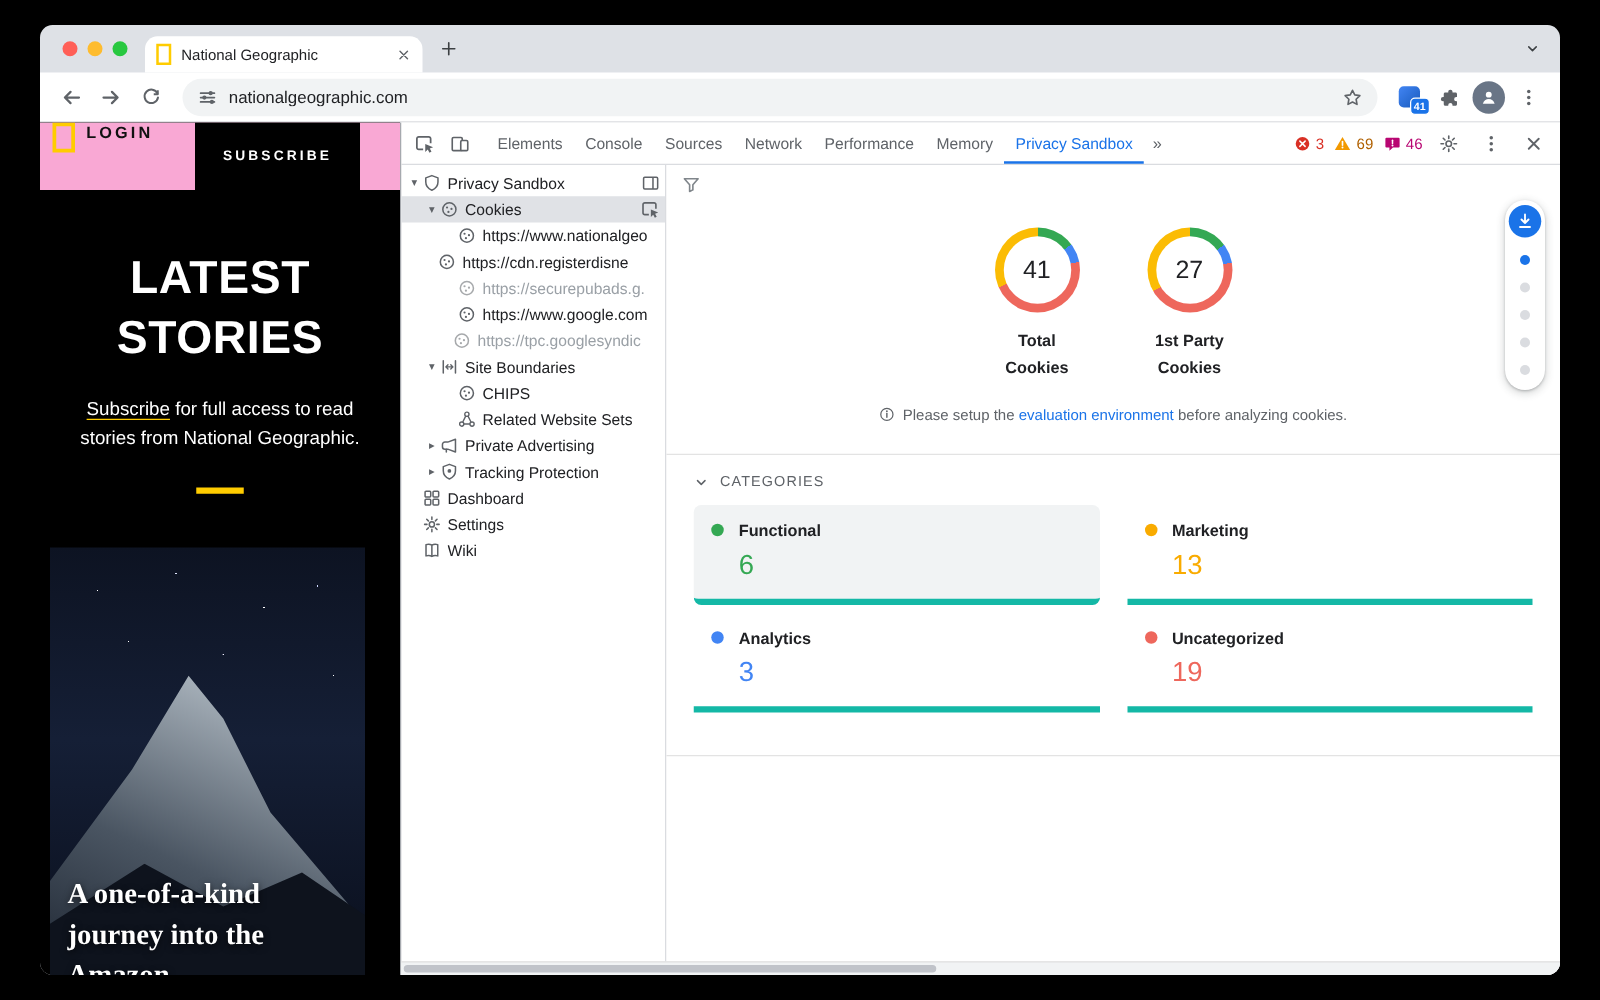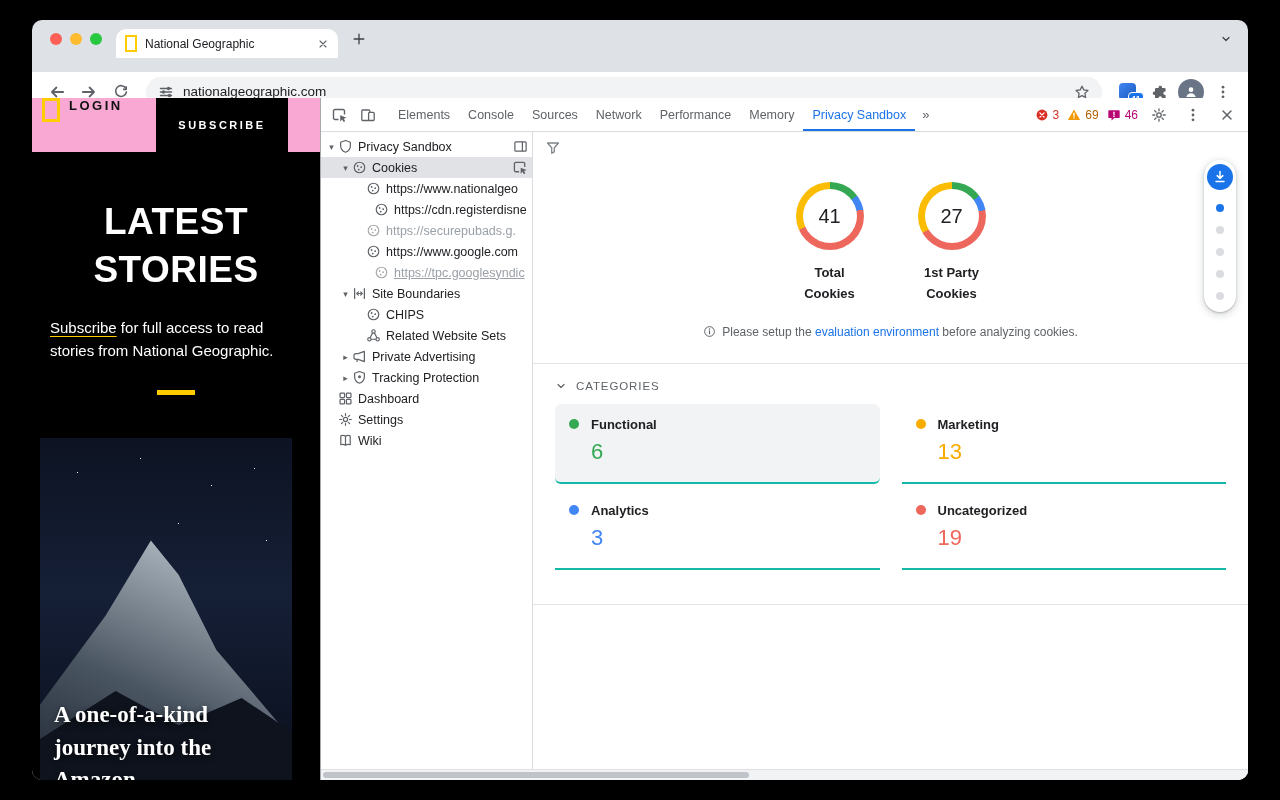--- a/index.html
+++ b/index.html
@@ -4,21 +4,21 @@
 <style>
 *{margin:0;padding:0;box-sizing:border-box}
 html,body{width:1280px;height:800px}
 body{background:#000;font-family:"Liberation Sans","DejaVu Sans",sans-serif;position:relative;overflow:hidden;-webkit-font-smoothing:antialiased}
 svg{display:block}
 .ic12{width:12px;height:12px}.ic13{width:13px;height:13px}.ic14{width:14px;height:14px}.ic15{width:15px;height:15px}.ic16{width:16px;height:16px}.ic18{width:18px;height:18px}
 
 .window{position:absolute;left:32px;top:20px;width:1216px;height:760px;border-radius:10px;background:#dee1e6;overflow:hidden;box-shadow:0 14px 44px rgba(0,0,0,.55)}
 
 
-.tabstrip{height:52px;position:relative}
+.tabstrip{height:38px;position:relative}
 .lights{position:absolute;left:18px;top:13px;display:flex;gap:8px}
 .light{width:12px;height:12px;border-radius:50%}
 .light.red{background:#ff5f57}.light.yellow{background:#febc2e}.light.green{background:#28c840}
 .tab{position:absolute;left:84px;top:9px;width:222px;height:29px;background:#fff;border-radius:10px 10px 0 0;display:flex;align-items:center;padding:0 9px;gap:8px}
 .favicon{width:12px;height:17px;border:2.5px solid #ffcc00;flex:none}
 .tab-title{font-size:12px;color:#202124;flex:1;white-space:nowrap;overflow:hidden}
 .tab-close{color:#5f6368}
 .newtab{position:absolute;left:320px;top:12px;color:#3c4043}
 .tabsearch{position:absolute;right:16px;top:13px;color:#3c4043}
 
@@ -35,21 +35,21 @@
 
 .content{position:absolute;top:78px;left:0;right:0;bottom:0;display:flex}
 
 
 .page{width:288px;background:#000;position:relative;overflow:hidden;flex:none}
 .pg-header{height:54px;background:#f9a8d4;display:flex;align-items:flex-start;padding-left:10px}
 .pg-logo{width:18px;height:24px;border:3px solid #ffcc00;margin-right:9px;flex:none}
 .pg-login{font-weight:700;font-size:13px;letter-spacing:2.5px;color:#111;cursor:pointer}
 .pg-sub{margin-left:auto;margin-right:32px;width:132px;height:54px;background:#000;color:#fff;font-size:11px;font-weight:700;letter-spacing:2.5px;display:flex;align-items:center;justify-content:center;cursor:pointer}
 .pg-headline{margin-top:46px;text-align:center;color:#fff;font-size:37px;font-weight:800;line-height:1.3;letter-spacing:.5px}
-.pg-promo{margin:22px 18px 0;text-align:left;color:#fff;font-size:15px;line-height:1.55}
+.pg-promo{margin:22px 18px 0;text-align:center;color:#fff;font-size:15px;line-height:1.55}
 .pg-promo a{color:#fff;text-decoration:underline;text-decoration-color:#ffcc00;text-underline-offset:3px}
 .pg-dash{width:38px;height:5px;background:#ffcc00;margin:27px auto 0}
 .hero{position:absolute;left:8px;right:28px;top:340px;bottom:0;background:linear-gradient(180deg,#0d1322 0%,#151f36 45%,#0a0f1c 100%);overflow:hidden}
 .hero-stars{position:absolute;inset:0;background-image:
  radial-gradient(1.2px 1.2px at 15% 10%,#fff 50%,transparent 51%),
  radial-gradient(1px 1px at 40% 6%,#dfe6ff 50%,transparent 51%),
  radial-gradient(1.2px 1.2px at 68% 14%,#fff 50%,transparent 51%),
  radial-gradient(1px 1px at 85% 9%,#cdd6ff 50%,transparent 51%),
  radial-gradient(1px 1px at 25% 22%,#fff 50%,transparent 51%),
  radial-gradient(1.2px 1.2px at 55% 25%,#eef 50%,transparent 51%),
@@ -94,21 +94,21 @@
 .donut-block{width:118px;text-align:center}
 .donut{width:68px;height:68px;border-radius:50%;margin:0 auto;position:relative;background:#dadce0}
 .donut-hole{position:absolute;inset:7px;background:#fff;border-radius:50%;display:flex;align-items:center;justify-content:center;font-size:20px;color:#202124}
 .donut-label{margin:13px auto 0;width:78px;font-size:13px;font-weight:700;color:#202124;line-height:1.6}
 .info-row{margin-top:20px;text-align:center;font-size:12px;color:#5f6368;display:flex;align-items:flex-start;justify-content:center;gap:6px}
 .info-row a{color:#1a73e8;text-decoration:none}
 .divider{border-top:1px solid #e3e3e3;margin-top:24px}
 .cat-header{display:flex;align-items:center;gap:9px;padding:16px 22px 12px;color:#5f6368;cursor:pointer}
 .cat-title{font-size:11.5px;font-weight:400;letter-spacing:.9px}
 .cat-grid{display:grid;grid-template-columns:1fr 1fr;column-gap:22px;row-gap:6px;padding:0 22px}
-.cat-cell{padding:13px 14px 0;height:80px;border-bottom:2px solid #14b8a6}
+.cat-cell{padding:13px 14px 0;height:80px;border-bottom:5px solid #14b8a6}
 .cat-cell.highlight{background:#f1f3f4;border-radius:6px}
 .cat-top{display:flex;align-items:center;gap:12px}
 .cat-dot{width:10px;height:10px;border-radius:50%;flex:none}
 .cat-name{font-size:13px;font-weight:700;color:#202124}
 .cat-value{font-size:22px;margin:7px 0 0 22px}
 .blocked-section{padding-top:26px}
 .hscroll{position:absolute;left:0;right:0;bottom:0;height:11px;background:#f1f3f4;border-top:1px solid #e0e0e0;cursor:pointer}
 .hscroll-thumb{position:absolute;left:2px;top:2px;height:6px;width:46%;background:#c0c3c9;border-radius:4px}
 </style>
 </head>
@@ -429,42 +429,42 @@
                 </svg>
               </span>
             </div>
             <div class="tree-row" style="padding-left: 32px;">
               <span class="expander"></span>
               <svg class="tree-ic">
                 <use href="#i-cookie"></use>
               </svg>
               <span class="tree-label">https://www.nationalgeo</span>
             </div>
-            <div class="tree-row" style="padding-left: 40px;">
+            <div class="tree-row" style="padding-left: 16px;">
               <span class="expander"></span>
               <svg class="tree-ic">
                 <use href="#i-cookie"></use>
               </svg>
               <span class="tree-label">https://cdn.registerdisne</span>
             </div>
             <div class="tree-row dim" style="padding-left: 32px;">
               <span class="expander"></span>
               <svg class="tree-ic">
                 <use href="#i-cookie"></use>
               </svg>
               <span class="tree-label">https://securepubads.g.</span>
             </div>
             <div class="tree-row" style="padding-left: 32px;">
               <span class="expander"></span>
               <svg class="tree-ic">
                 <use href="#i-cookie"></use>
               </svg>
               <span class="tree-label">https://www.google.com</span>
             </div>
-            <div class="tree-row dim" style="padding-left: 40px; text-decoration: underline;">
+            <div class="tree-row dim" style="padding-left: 28px;">
               <span class="expander"></span>
               <svg class="tree-ic">
                 <use href="#i-cookie"></use>
               </svg>
               <span class="tree-label">https://tpc.googlesyndic</span>
             </div>
             <div class="tree-row" style="padding-left: 18px;">
               <span class="expander">▾</span>
               <svg class="tree-ic">
                 <use href="#i-boundary"></use>

